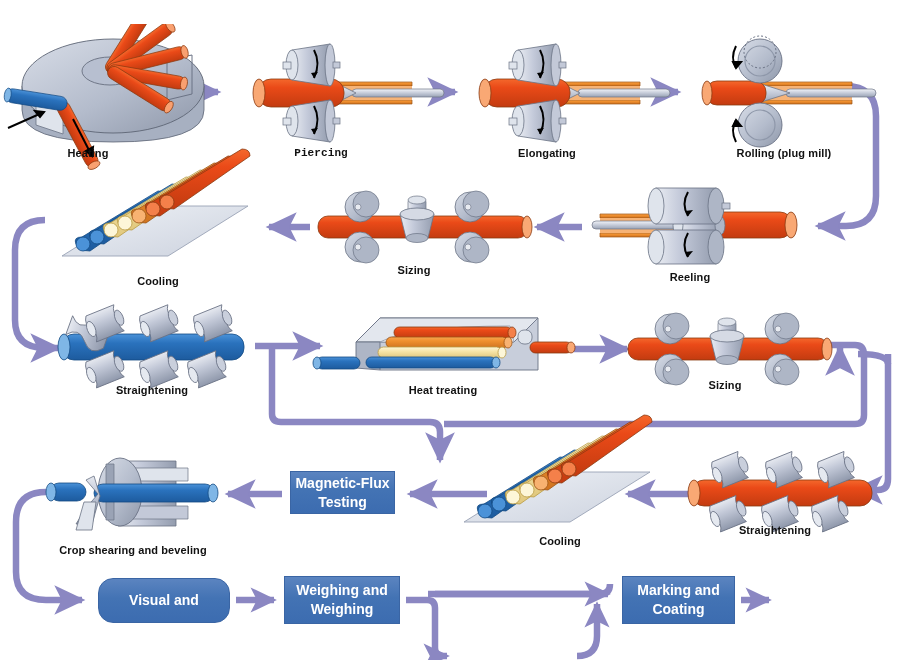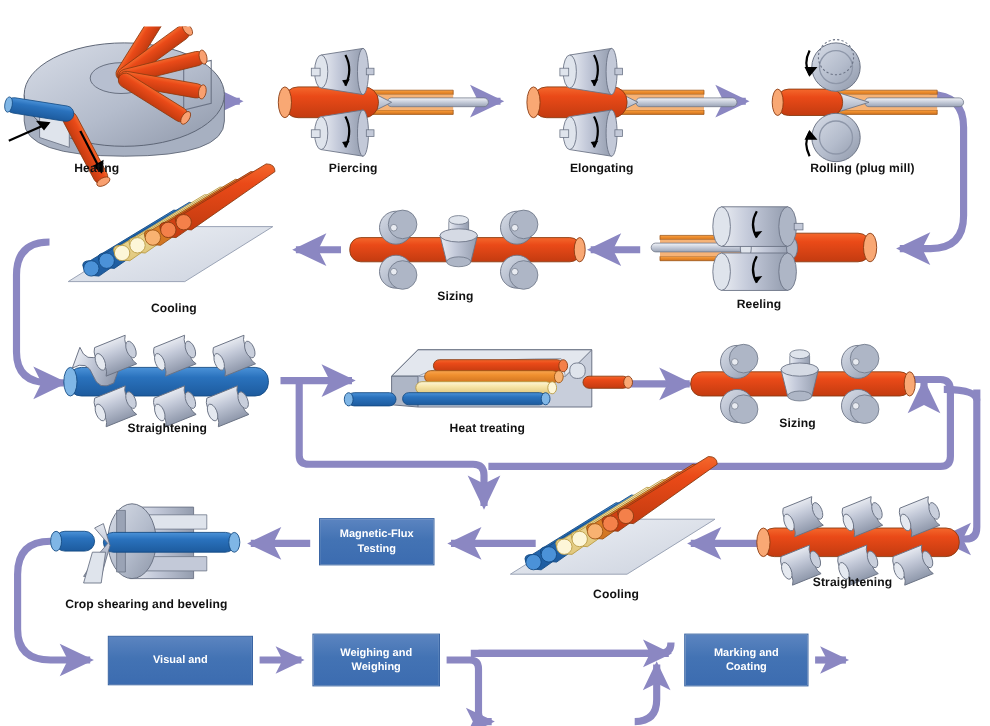--- a/index.html
+++ b/index.html
@@ -23,21 +23,21 @@
     color:#111111;
     white-space:nowrap;
     text-align:center;
     letter-spacing:0.1px;
   }
   .proc-box {
     position:absolute;
     background:linear-gradient(180deg,#5b84c0 0%,#4373b4 45%,#3c6cb0 100%);
     border:1px solid #3a65a4;
     color:#ffffff;
-    font-size:10px;
+    font-size:14px;
     font-weight:bold;
     display:flex;
     align-items:center;
     justify-content:center;
     text-align:center;
     line-height:1.35;
     padding:2px 4px;
   }
   .proc-box span { display:block; }
 </style>
@@ -594,41 +594,41 @@
 
       <rect x="50" y="459" width="36" height="18" rx="9" fill="url(#gCold)" stroke="#134a83" stroke-width="0.8"></rect>
       <ellipse cx="51" cy="468" rx="5" ry="9" fill="#7fb6e6" stroke="#134a83" stroke-width="0.8"></ellipse>
 
       <path d="M86,456 L98,470 L86,484 L76,500 L92,500 L100,472 L94,452 Z" fill="url(#gMetal)" stroke="#6a7284" stroke-width="0.8"></path>
       <path d="M84,478 L76,506 L92,506 L96,478 Z" fill="#dfe4ec" stroke="#6a7284" stroke-width="0.8"></path>
     </g>
   </svg>
 
   <div class="stage-label" style="left:88px; top:123px; transform:translateX(-50%);">Heating</div>
-  <div class="stage-label" style="left:321px; top:123px; transform:translateX(-50%);">Piercing</div>
+  <div class="stage-label" style="left:321px; top:123px; transform:translateX(-50%);font-family:Liberation Mono, monospace;">Piercing</div>
   <div class="stage-label" style="left:547px; top:123px; transform:translateX(-50%);">Elongating</div>
   <div class="stage-label" style="left:784px; top:123px; transform:translateX(-50%);">Rolling (plug mill)</div>
   <div class="stage-label" style="left:690px; top:247px; transform:translateX(-50%);text-align:right;">Reeling</div>
   <div class="stage-label" style="left:414px; top:240px; transform:translateX(-50%);">Sizing</div>
   <div class="stage-label" style="left:158px; top:251px; transform:translateX(-50%);">Cooling</div>
   <div class="stage-label" style="left:152px; top:360px; transform:translateX(-50%);">Straightening</div>
   <div class="stage-label" style="left:443px; top:360px; transform:translateX(-50%);">Heat treating</div>
   <div class="stage-label" style="left:725px; top:355px; transform:translateX(-50%);">Sizing</div>
   <div class="stage-label" style="left:775px; top:500px; transform:translateX(-50%);">Straightening</div>
   <div class="stage-label" style="left:560px; top:511px; transform:translateX(-50%);">Cooling</div>
   <div class="stage-label" style="left:133px; top:520px; transform:translateX(-50%);">Crop shearing and beveling</div>
 
   <div class="proc-box" style="left:290px; top:447px; width:105px; height:43px;">
     <div>
       <span>Magnetic-Flux</span>
       <span>Testing</span>
     </div>
   </div>
 
-  <div class="proc-box" style="left:98px; top:554px; width:132px; height:45px;">
+  <div class="proc-box" style="left:98px; top:554px; width:132px; height:45px;border-radius:15px;">
     <div>
       <span>Visual and</span>
     </div>
   </div>
 
   <div class="proc-box" style="left:284px; top:552px; width:116px; height:48px;text-align:center;">
     <div>
       <span>Weighing and</span>
       <span>Weighing</span>
     </div>

